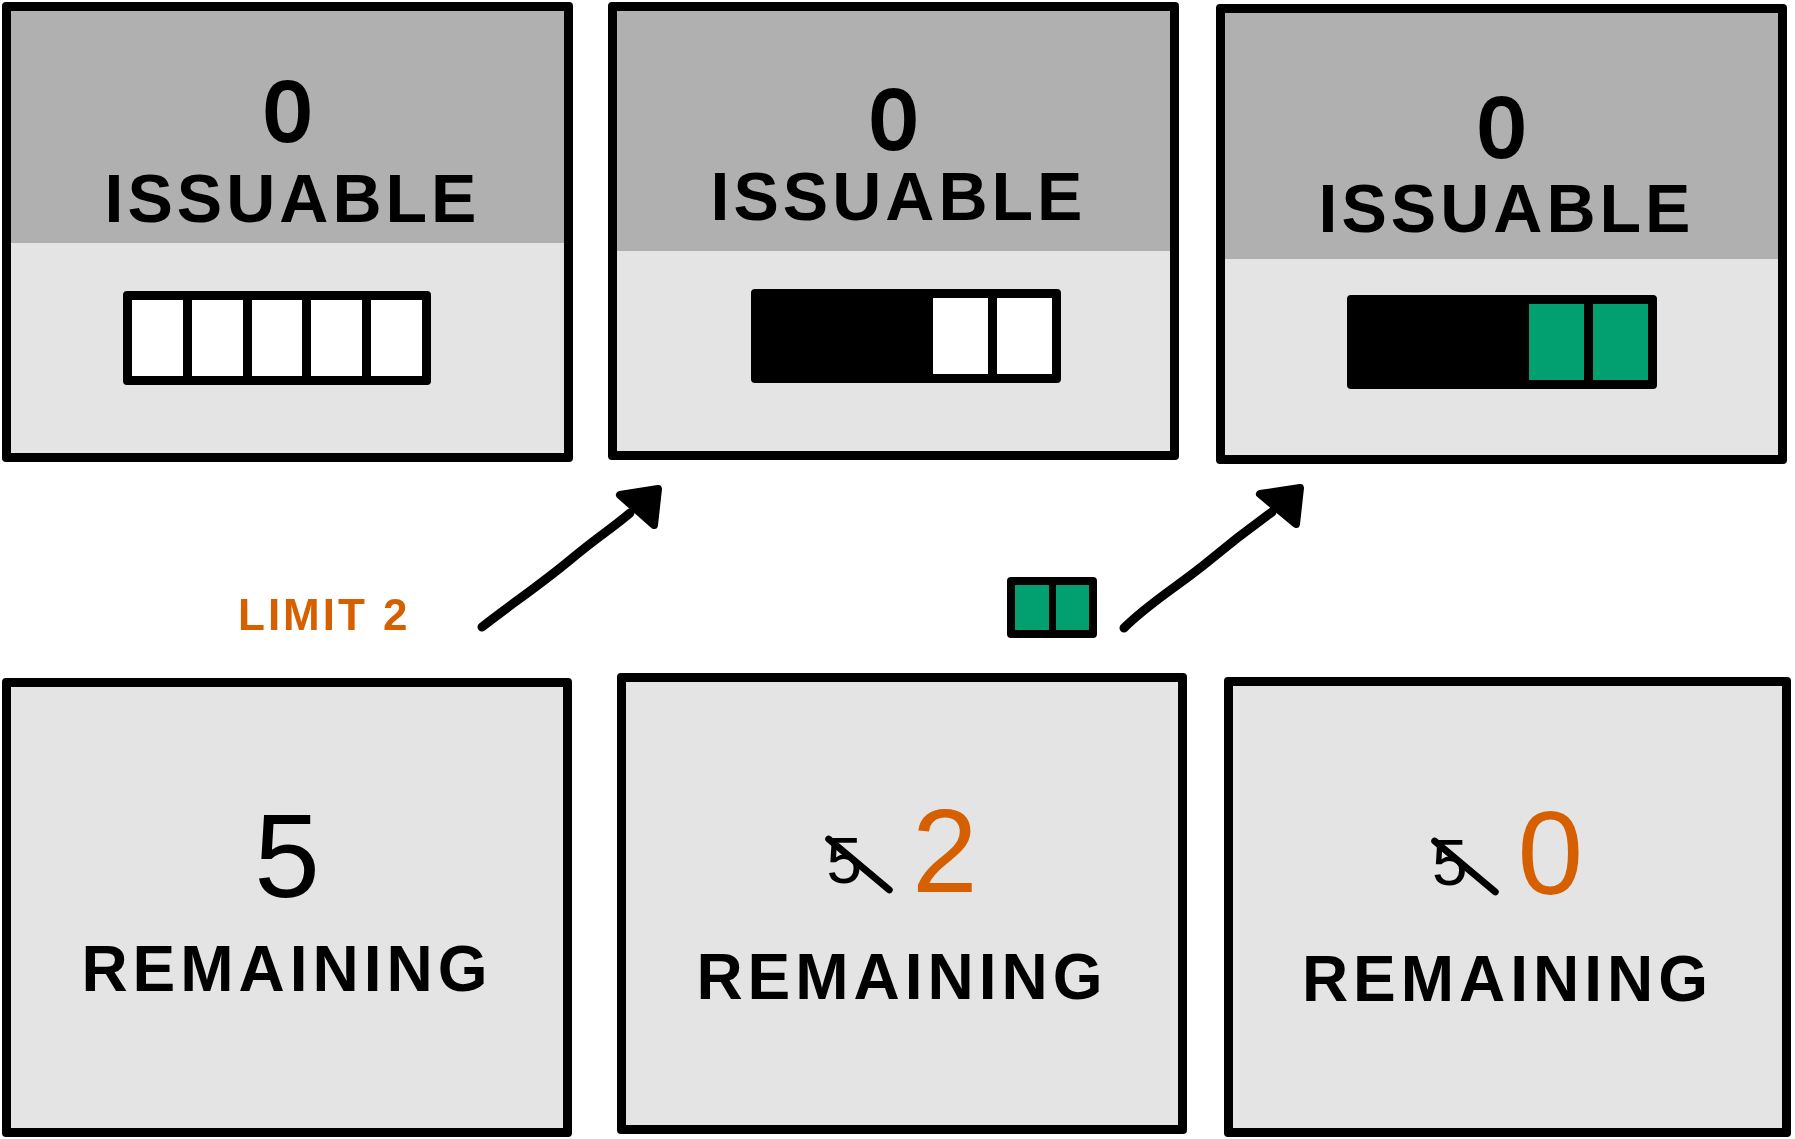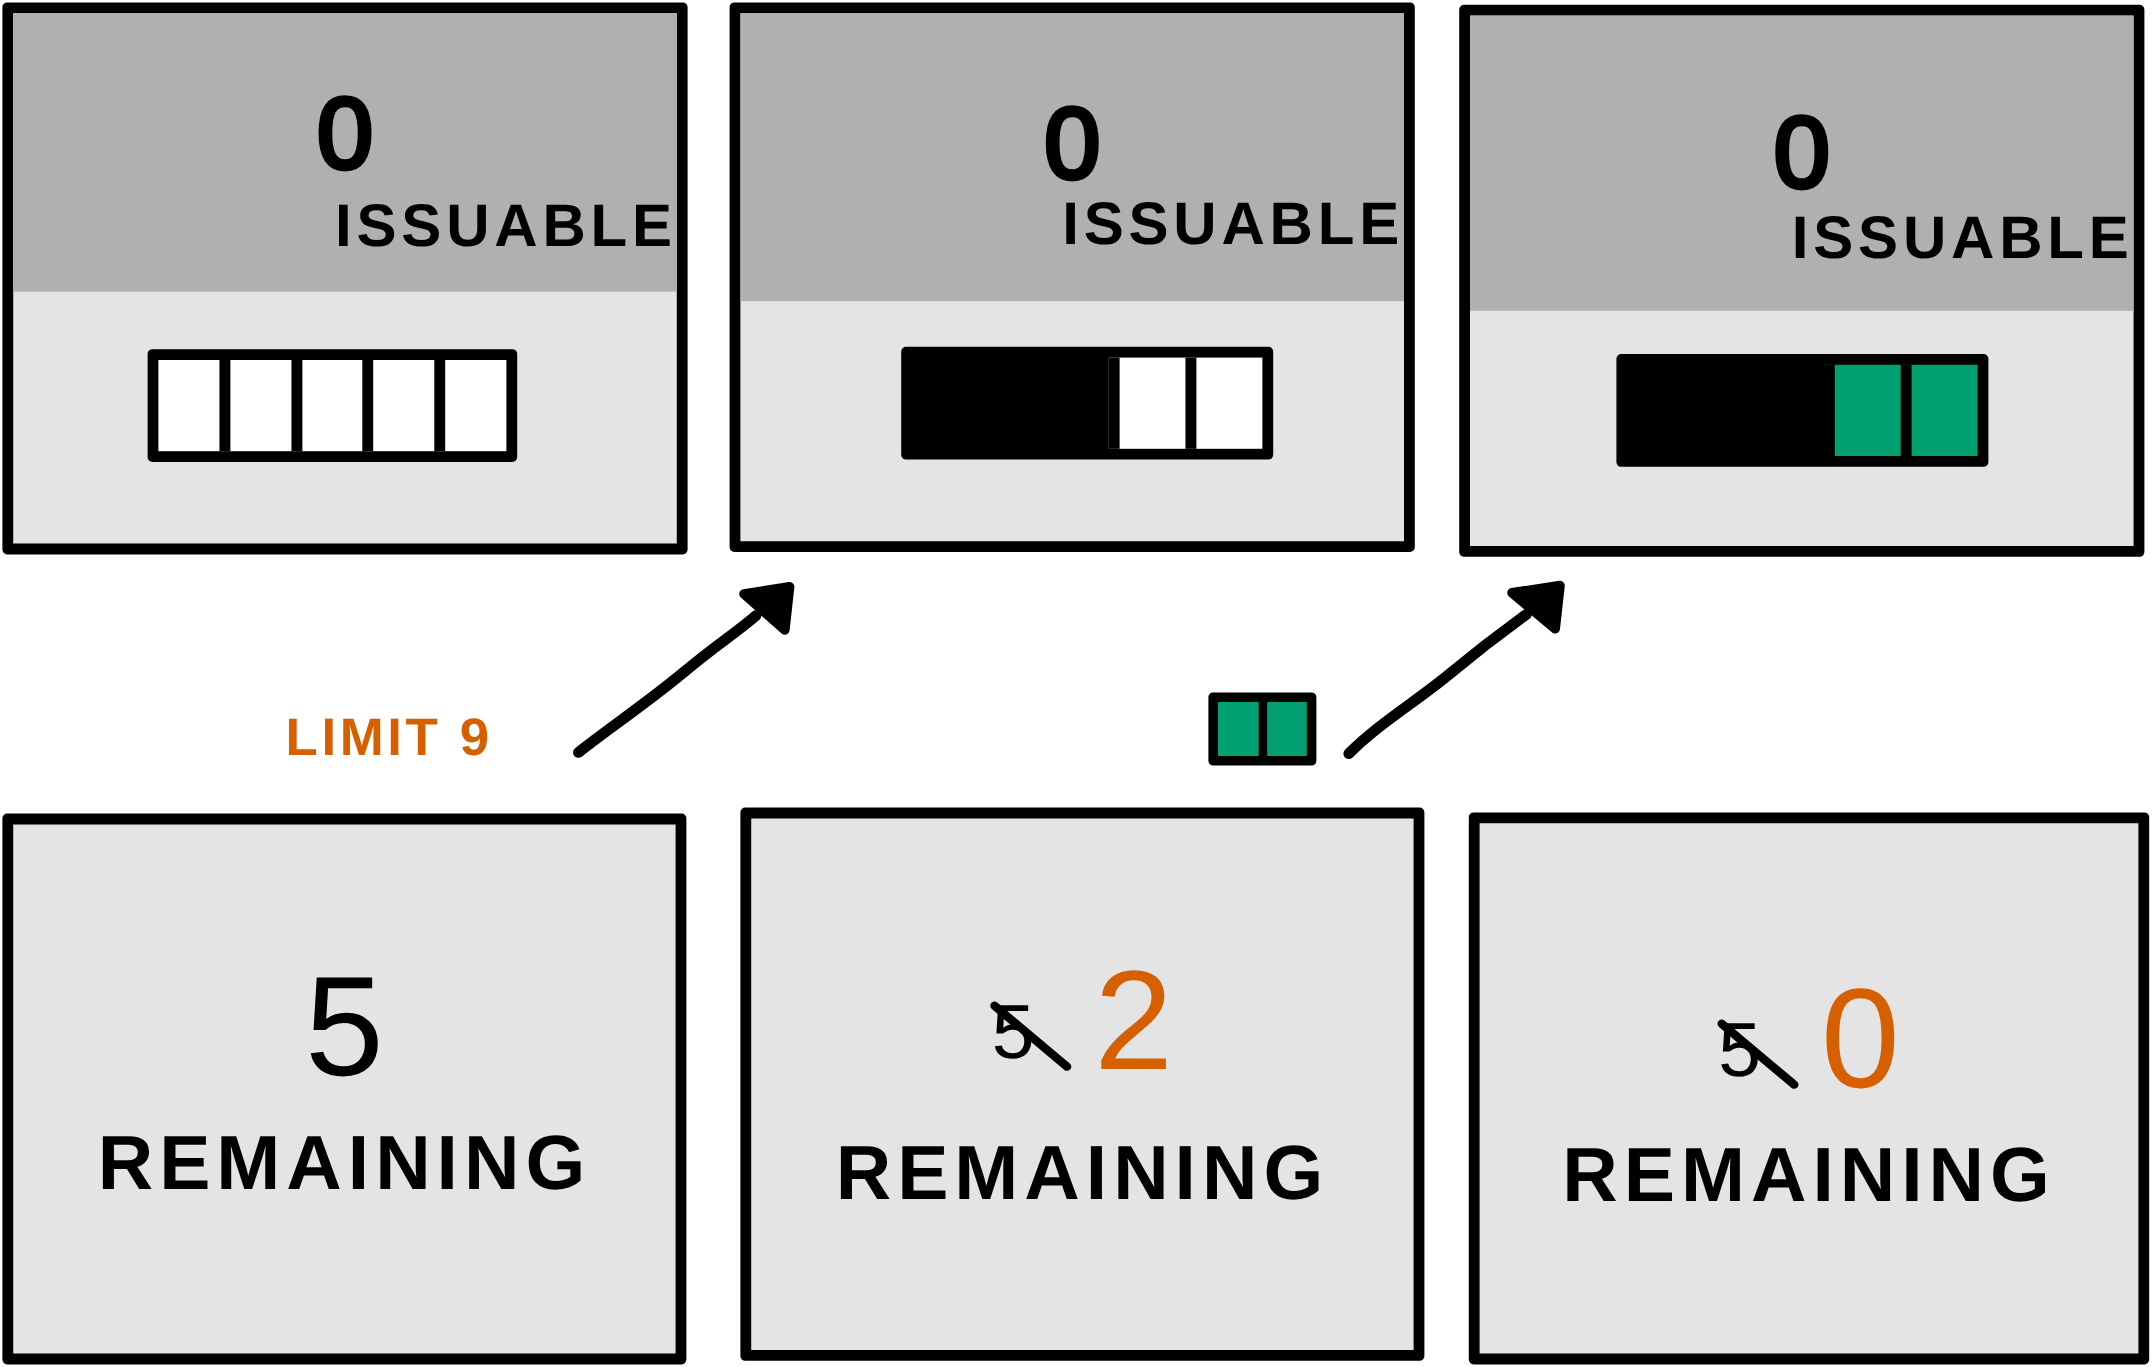--- a/index.html
+++ b/index.html
@@ -5,22 +5,22 @@
   html, body { margin:0; padding:0; background:#ffffff; }
   body { width:1795px; height:1139px; position:relative; overflow:hidden;
          font-family:"DejaVu Sans", sans-serif; }
   .panel { position:absolute; box-sizing:border-box; border:9px solid #000; border-radius:4px;
            background:#e4e4e4; overflow:hidden; }
   .panel .top { position:absolute; left:0; right:0; top:0; height:226px; background:#b0b0b0; }
   .bignum { position:absolute; left:0; right:0; text-align:center; font-weight:bold;
             font-family:"Liberation Sans", sans-serif; line-height:1; }
   .issue-num { top:58px; font-size:84px; color:#000; font-weight:normal;
                -webkit-text-stroke:4px #000; }
-  .issue-label { position:absolute; left:10px; right:0; top:148px; text-align:right;
-                 font-family:"Liberation Sans", sans-serif; font-weight:bold; font-size:50px;
+  .issue-label { position:absolute; left:10px; right:0; top:148px; text-align:center;
+                 font-family:"Liberation Sans", sans-serif; font-weight:bold; font-size:68px;
                  letter-spacing:4px; color:#000; }
   .bar { position:absolute; box-sizing:border-box; border:9px solid #000; border-radius:4px;
          height:94px; display:flex; background:#000; }
   .seg { flex:1; height:100%; box-sizing:border-box; }
   .seg + .seg { border-left:9px solid #000; }
   .seg.empty { background:#ffffff; }
   .seg.used { background:#000000; }
   .seg.filled { background:#02a070; }
   .rem-num { position:absolute; left:0; right:0; top:110px; text-align:center;
              font-family:"Liberation Sans", sans-serif; font-size:118px; line-height:1; }
@@ -74,21 +74,21 @@
   <div class="issue-label" style="top:156px;">ISSUABLE</div>
   <div class="bar" style="left:122px; top:282px; width:310px;">
     <div class="seg used"></div>
     <div class="seg used" style="border-left:0;"></div>
     <div class="seg used" style="border-left:0;"></div>
     <div class="seg filled"></div>
     <div class="seg filled"></div>
   </div>
 </div>
 
-<div class="limit-label">LIMIT 9</div>
+<div class="limit-label">LIMIT 2</div>
 
 <svg class="arrow" style="left:470px; top:475px;" width="200" height="170" viewBox="0 0 200 170">
   <path d="M12 152 C 40 130, 70 110, 100 85 S 140 55, 160 38" stroke="#000" stroke-width="9" fill="none" stroke-linecap="round"></path>
   <path d="M150 20 L188 14 L184 50 Z" fill="#000" stroke="#000" stroke-width="8" stroke-linejoin="round"></path>
 </svg>
 
 <div class="mini">
   <div class="seg filled"></div>
   <div class="seg filled"></div>
 </div>
@@ -106,17 +106,17 @@
 </div>
 
 <div class="panel" style="left:617px; top:673px; width:570px; height:461px;padding-left:36px;">
   <div class="rem-num">
     <span class="struck">5</span><span class="accent">2</span>
   </div>
   <div class="rem-label" style="top:258px;">REMAINING</div>
 </div>
 
 <div class="panel" style="left:1224px; top:677px; width:567px; height:460px;">
-  <div class="rem-num" style="top:121px;">
+  <div class="rem-num" style="top:108px;">
     <span class="struck">5</span><span class="accent">0</span>
   </div>
   <div class="rem-label" style="top:256px;">REMAINING</div>
 </div>
 
 </body></html>

